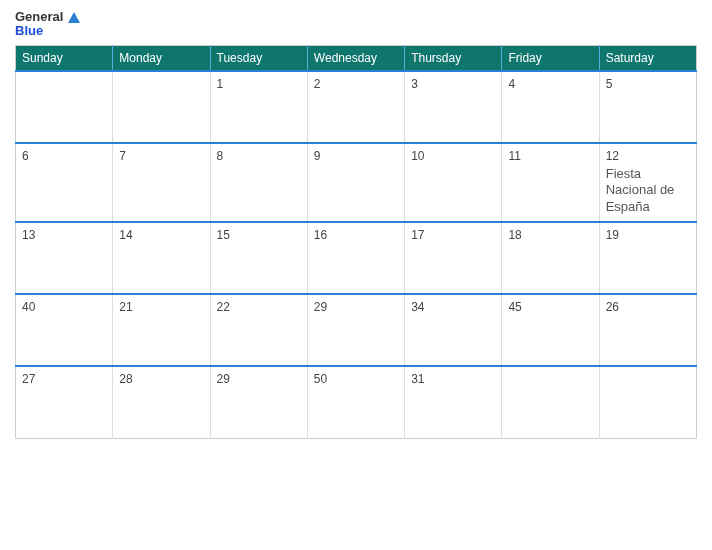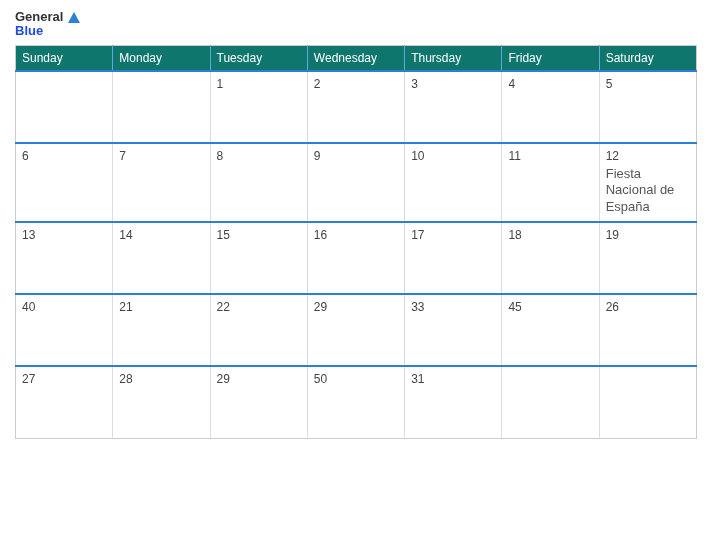--- a/index.html
+++ b/index.html
@@ -192,21 +192,21 @@
           <td>
             <span class="day-number">21</span>
           </td>
           <td>
             <span class="day-number">22</span>
           </td>
           <td>
             <span class="day-number">29</span>
           </td>
           <td>
-            <span class="day-number">33</span>
+            <span class="day-number">34</span>
           </td>
           <td>
             <span class="day-number">45</span>
           </td>
           <td>
             <span class="day-number">26</span>
           </td>
         </tr>
         <tr>
           <td>

